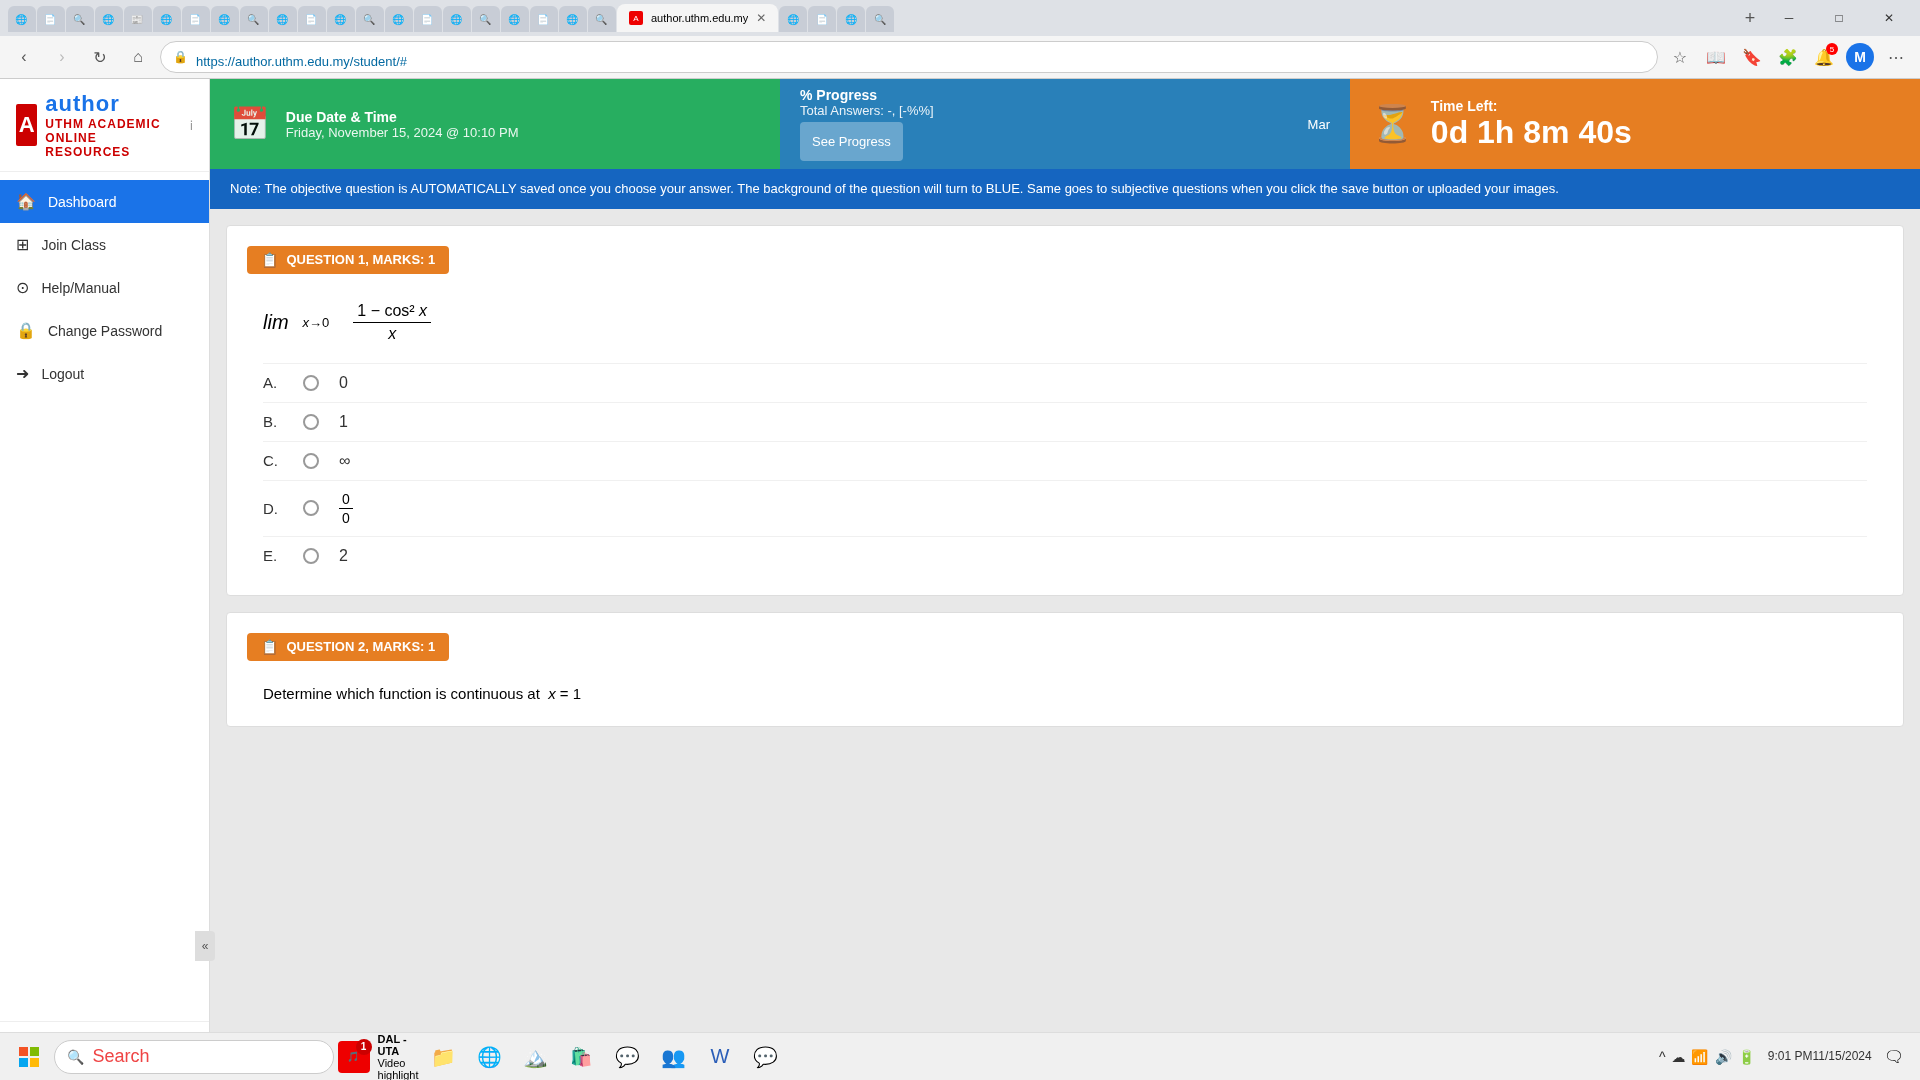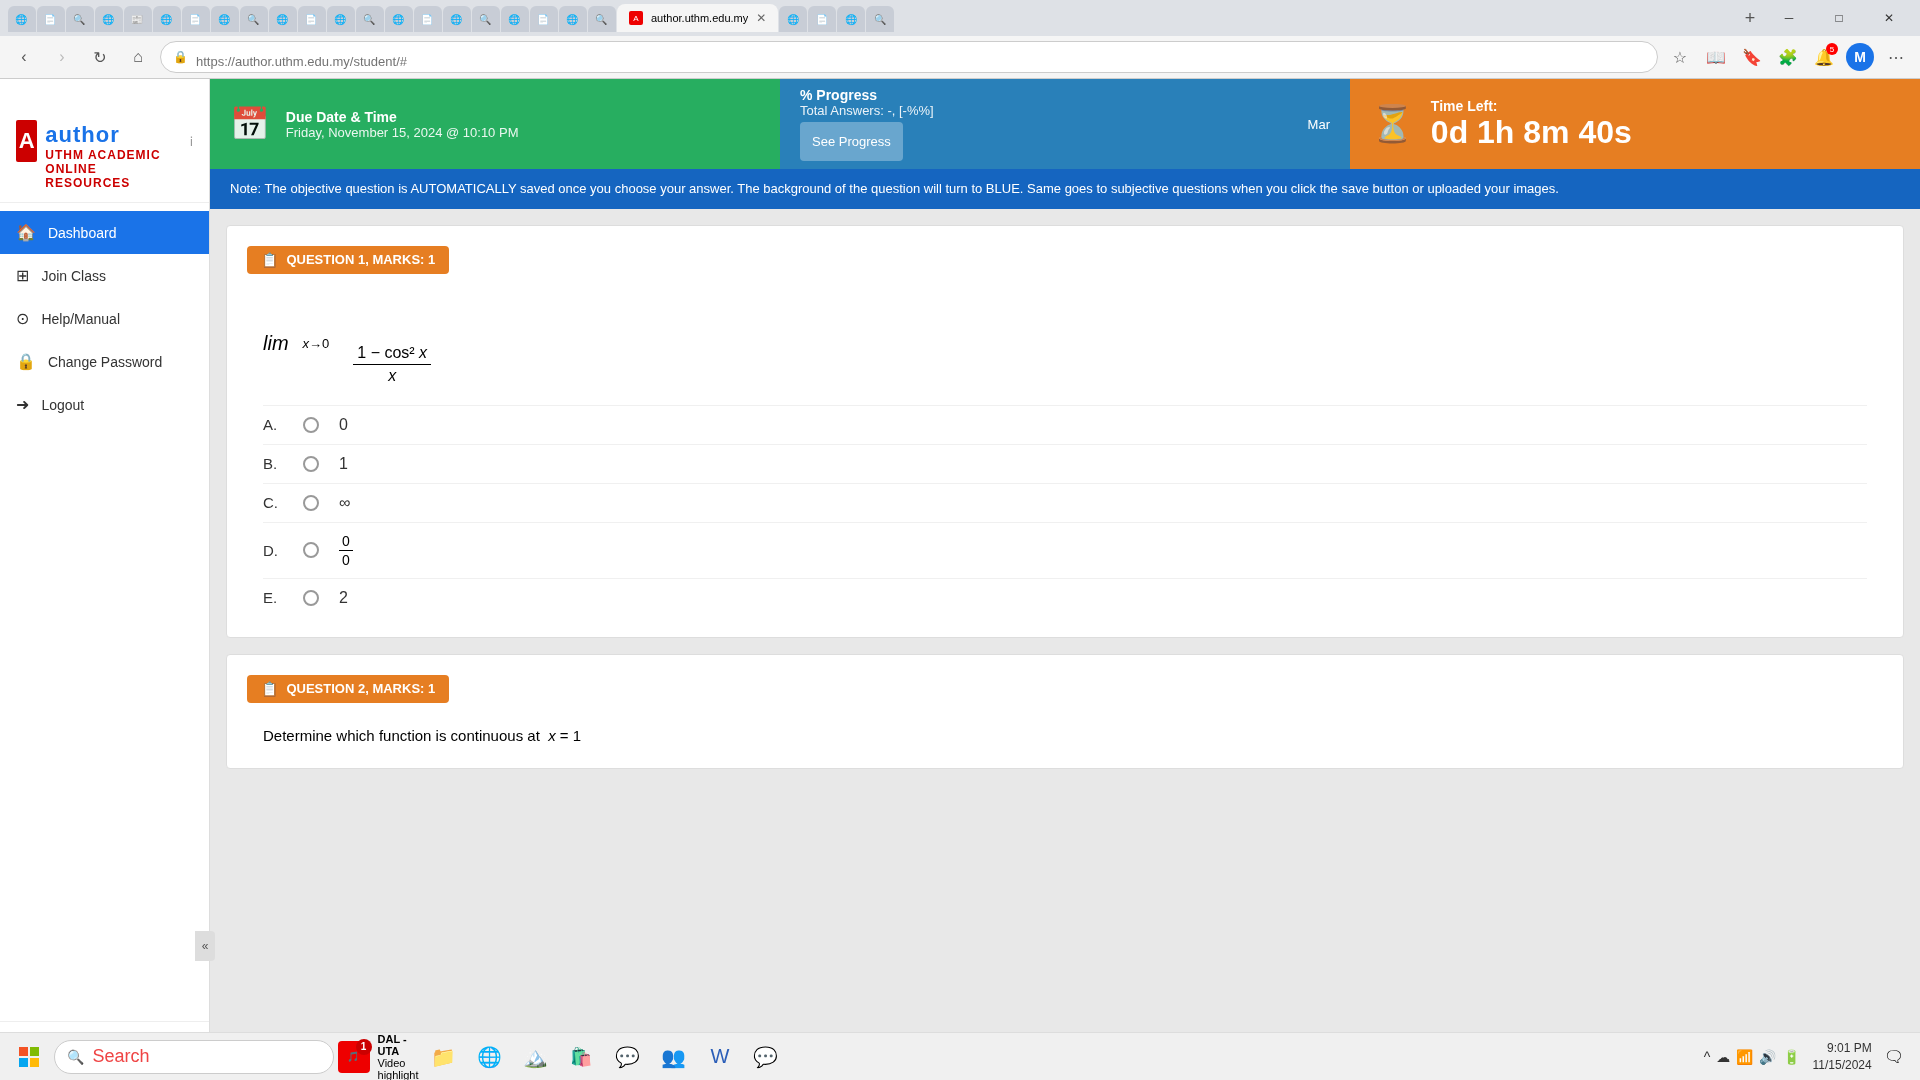--- a/index.html
+++ b/index.html
@@ -57,21 +57,21 @@
       align-items: center;
       background: white;
       border: 1px solid #ccc;
       border-radius: 16px;
       padding: 0 12px;
       font-size: 13px;
       color: #333;
       gap: 8px;
     }
     .address-lock { font-size: 12px; color: #555; }
-    .address-text { flex: 1; color: #737373; margin-top: 8px; }
+    .address-text { flex: 1; color: #0369a1; margin-top: 8px; }
     .toolbar-icons { display: flex; align-items: center; gap: 4px; }
     .toolbar-icon { width: 32px; height: 32px; display: flex; align-items: center; justify-content: center; border-radius: 4px; cursor: pointer; color: #555; font-size: 16px; border: none; background: transparent; }
     .profile-icon { width: 28px; height: 28px; border-radius: 50%; background: #1a73e8; display: flex; align-items: center; justify-content: center; color: white; font-size: 14px; font-weight: bold; }
 
     
     .page-layout {
       display: flex;
       height: calc(1080px - 78px);
       background: #e8e8e8;
     }
@@ -98,21 +98,21 @@
       height: 42px;
       background: #cc0000;
       display: flex;
       align-items: center;
       justify-content: center;
       color: white;
       font-size: 22px;
       font-weight: bold;
       border-radius: 2px;
     }
-    .logo-text { display: flex; flex-direction: column; margin-top: 31px; }
+    .logo-text { display: flex; flex-direction: column; }
     .logo-author { font-size: 22px; font-weight: bold; color: #1a73e8; letter-spacing: 1px; }
     .logo-subtitle { font-size: 12px; font-weight: bold; color: #cc0000; letter-spacing: 1px; text-transform: uppercase; }
     .info-icon { font-size: 13px; color: #999; margin-left: 4px; }
 
     .user-profile {
       background: linear-gradient(135deg, #9b59b6, #e74c3c, #8e44ad);
       padding: 16px;
       display: flex;
       flex-direction: column;
       align-items: center;
@@ -261,21 +261,21 @@
 
     
     .math-formula {
       font-size: 18px;
       padding: 12px 0 20px 16px;
       display: flex;
       align-items: center;
       gap: 12px;
     }
     .fraction { display: inline-flex; flex-direction: column; align-items: center; font-size: 16px; }
-    .fraction .numerator { border-bottom: 1px solid black; padding: 0 4px 2px; margin-top: 42px; }
+    .fraction .numerator { border-bottom: 1px solid black; padding: 0 4px 2px; }
     .fraction .denominator { padding: 2px 4px 0; }
 
     
     .answer-options { padding: 0 16px; }
     .answer-option {
       display: flex;
       align-items: center;
       gap: 20px;
       padding: 10px 0;
       border-top: 1px solid #f0f0f0;
@@ -370,21 +370,20 @@
     }
     .tray-icons {
       display: flex;
       align-items: center;
       gap: 6px;
       font-size: 14px;
       color: #333;
     }
     .tray-time {
       display: flex;
-      flex-direction: column;
       align-items: flex-end;
       font-size: 12px;
       color: #333;
       line-height: 1.4;
       padding: 0 4px;
       text-align: right;
     }
 
     
     .questions-area::-webkit-scrollbar { width: 8px; }

